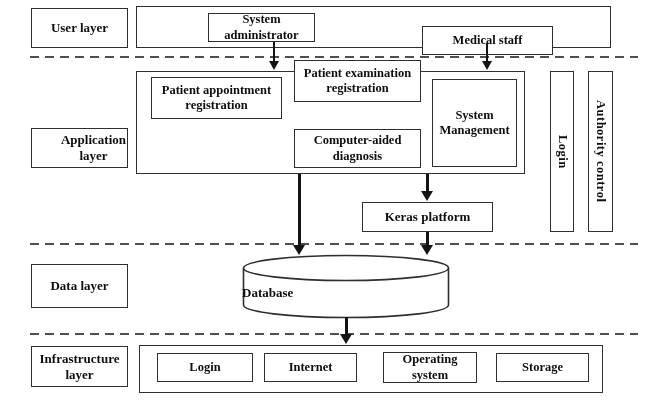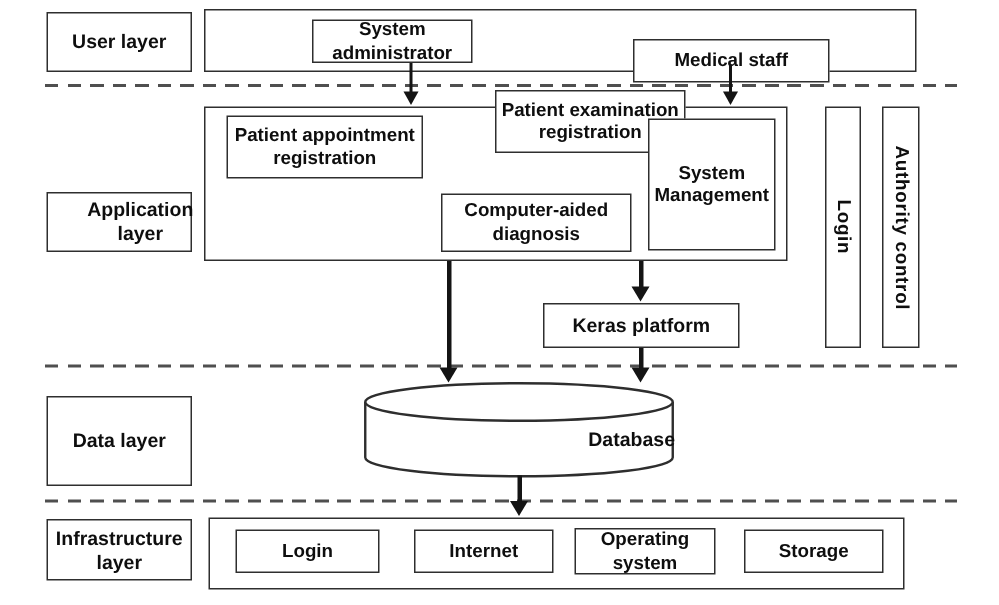--- a/index.html
+++ b/index.html
@@ -6,21 +6,21 @@
     --border:#2e2e2e;
     --dash:#4f4f4f;
     --text:#0e0e0e;
     --background:#ffffff;
   }
   html,body{margin:0;padding:0;background:var(--background);}
   .canvas{
     position:relative;
     width:666px;height:403px;
     background:var(--background);
-    font-family:Liberation Sans, sans-serif;
+    font-family:Liberation Serif, serif;
     color:var(--text);
     overflow:hidden;
   }
   .box{
     position:absolute;
     border:1.5px solid var(--border);
     background:#fff;
     box-sizing:border-box;
     display:flex;
     align-items:center;
@@ -48,58 +48,58 @@
   .arrow .head{position:absolute;bottom:0;width:0;height:0;border-style:solid;border-color:#141414 transparent transparent transparent;}
   .arrow.thin .shaft{width:2px;left:-1px;height:calc(100% - 7px);}
   .arrow.thin .head{border-width:9px 5px 0 5px;left:-5px;}
   .arrow.thick .shaft{width:3px;left:-1.5px;height:calc(100% - 8px);}
   .arrow.thick .head{border-width:10px 6px 0 6px;left:-6px;}
   .cylinder{position:absolute;}
   .cylinder svg{display:block;}
   .cylinder .cyl-shape{fill:#fff;stroke:var(--border);stroke-width:1.6;}
   .cylinder .cyl-label{
     position:absolute;left:0;right:0;top:31px;
-    text-align:right;font-weight:bold;font-size:13px;
+    text-align:left;font-weight:bold;font-size:13px;
   }
   .keras{font-size:13px;}
 </style>
 </head>
 <body>
 
 <div class="canvas">
 
   <div class="dash-line" style="left:30px;top:56px;width:608px;"></div>
   <div class="dash-line" style="left:30px;top:243px;width:608px;"></div>
   <div class="dash-line" style="left:30px;top:333px;width:608px;"></div>
 
   <div class="box layer-label" style="left:31px;top:8px;width:97px;height:40px;">User layer</div>
   <div class="box layer-label" style="left:31px;top:128px;width:97px;height:40px;padding-left:28px;">Application
 layer</div>
-  <div class="box layer-label" style="left:31px;top:264px;width:97px;height:60px;text-align:right;">Data layer</div>
+  <div class="box layer-label" style="left:31px;top:264px;width:97px;height:44px;text-align:right;">Data layer</div>
   <div class="box layer-label" style="left:31px;top:346px;width:97px;height:41px;">Infrastructure
 layer</div>
 
   <div class="box container-box" style="left:136px;top:6px;width:475px;height:42px;"></div>
   <div class="box" style="left:208px;top:13px;width:107px;height:29px;">System
 administrator</div>
   <div class="box" style="left:422px;top:26px;width:131px;height:29px;">Medical staff</div>
 
   <div class="arrow thin" style="left:274px;top:42px;height:28px;">
       <div class="shaft"></div>
       <div class="head"></div>
     </div>
   <div class="arrow thin" style="left:487px;top:43px;height:27px;">
       <div class="shaft"></div>
       <div class="head"></div>
     </div>
 
   <div class="box container-box" style="left:136px;top:71px;width:389px;height:103px;"></div>
   <div class="box" style="left:151px;top:77px;width:131px;height:42px;">Patient appointment
 registration</div>
-  <div class="box" style="left:294px;top:60px;width:127px;height:42px;margin-left:36px;">Patient examination
+  <div class="box" style="left:294px;top:60px;width:127px;height:42px;">Patient examination
 registration</div>
   <div class="box" style="left:294px;top:129px;width:127px;height:39px;">Computer-aided
 diagnosis</div>
   <div class="box" style="left:432px;top:79px;width:85px;height:88px;">System
 Management</div>
 
   <div class="box vbox" style="left:550px;top:71px;width:24px;height:161px;">Login</div>
   <div class="box vbox" style="left:588px;top:71px;width:25px;height:161px;">Authority control</div>
 
   <div class="arrow thick" style="left:299px;top:174px;height:81px;">
@@ -125,18 +125,18 @@
     <div class="cyl-label">Database</div>
   </div>
 
   <div class="arrow thick" style="left:346px;top:317px;height:27px;">
       <div class="shaft"></div>
       <div class="head"></div>
     </div>
 
   <div class="box container-box" style="left:139px;top:345px;width:464px;height:48px;"></div>
   <div class="box" style="left:157px;top:353px;width:96px;height:29px;">Login</div>
-  <div class="box" style="left:276px;top:353px;width:93px;height:29px;">Internet</div>
+  <div class="box" style="left:264px;top:353px;width:93px;height:29px;">Internet</div>
   <div class="box" style="left:383px;top:352px;width:94px;height:31px;">Operating
 system</div>
   <div class="box" style="left:496px;top:353px;width:93px;height:29px;">Storage</div>
 
 </div>
 
 </body></html>

